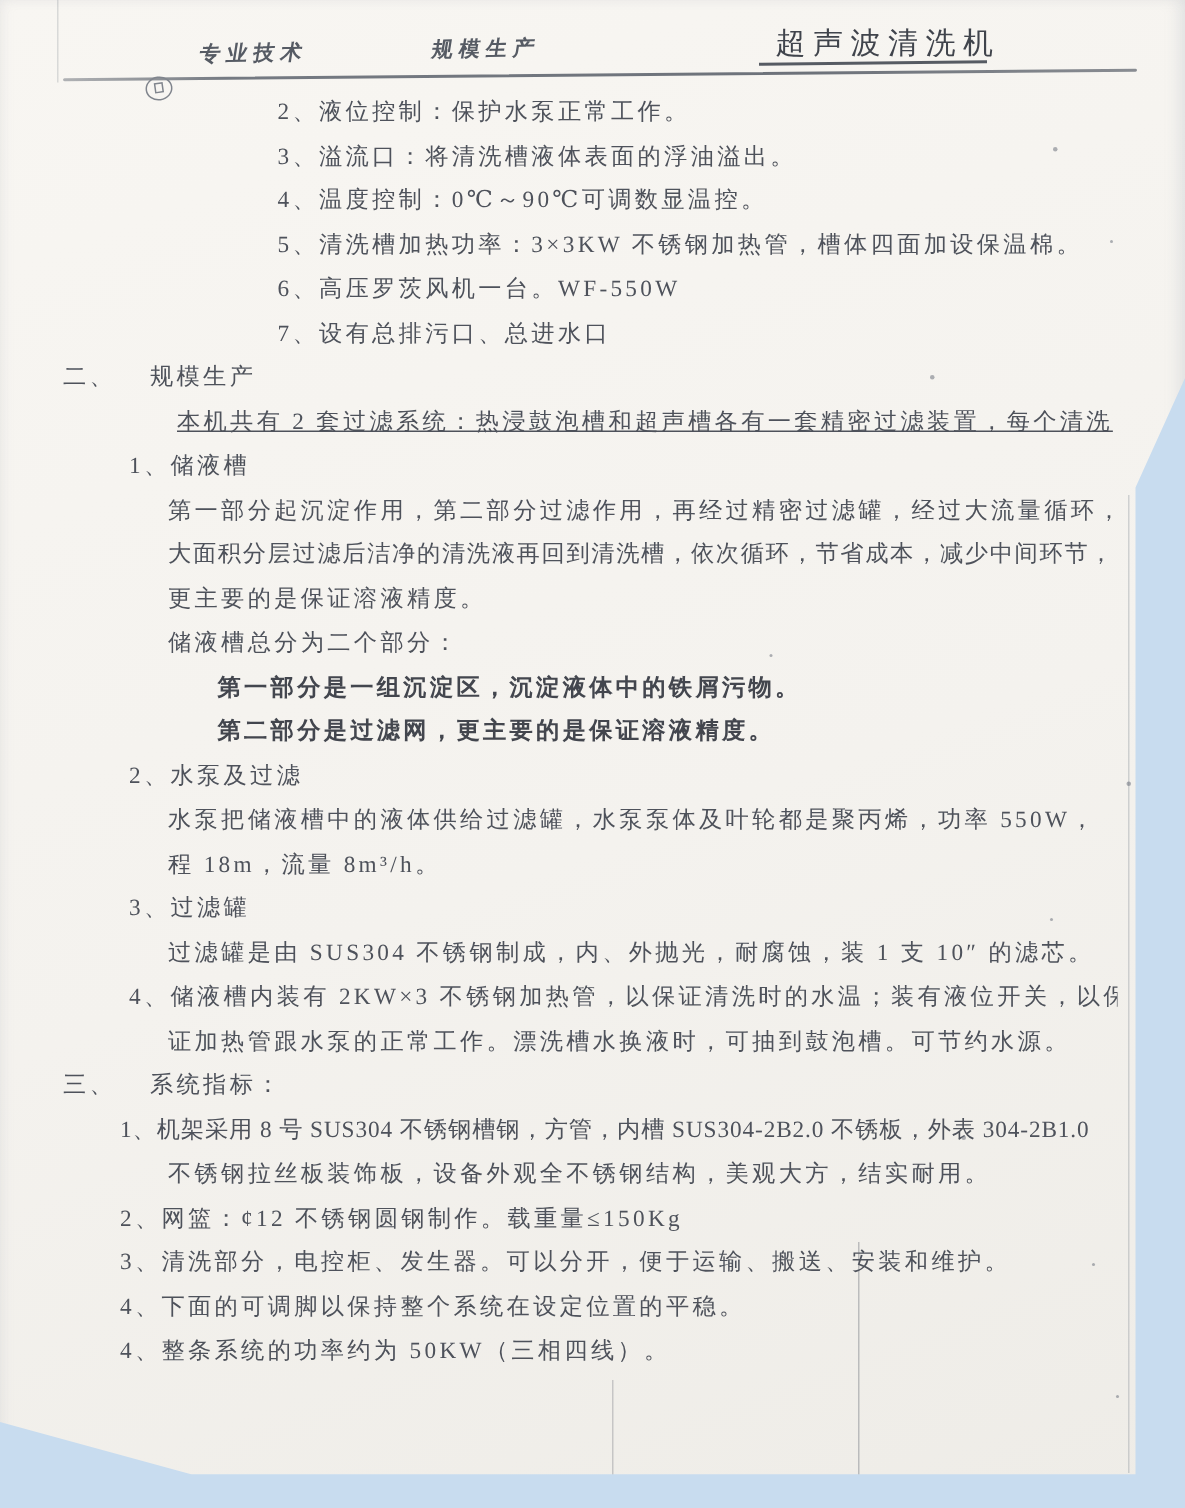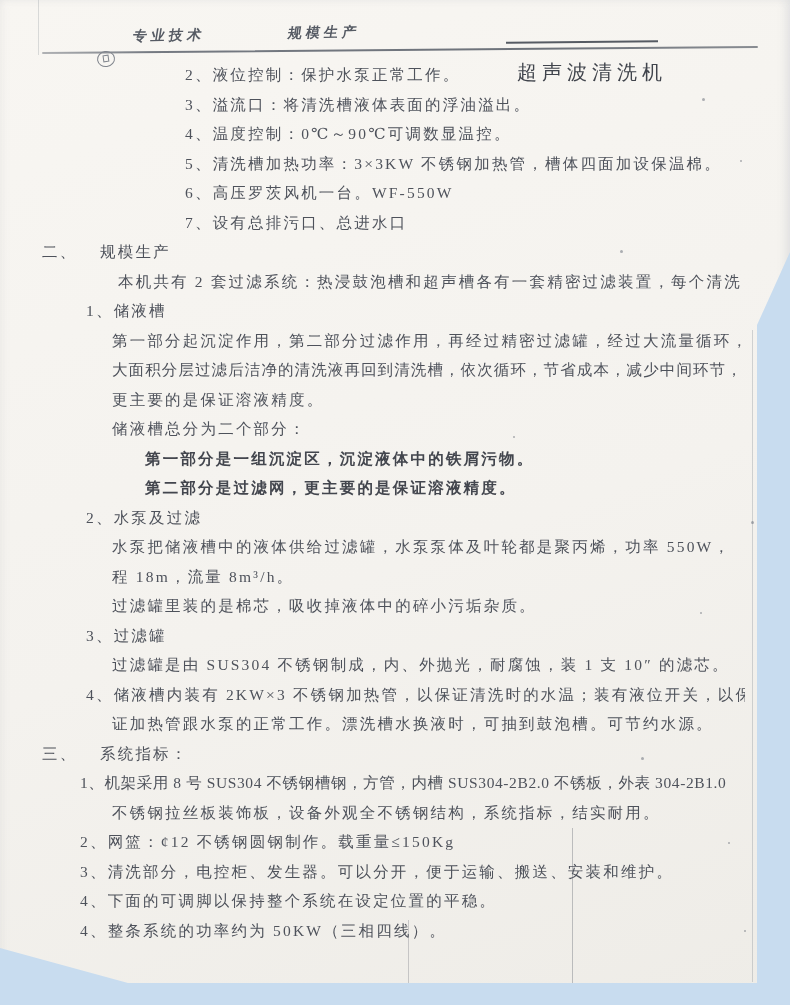--- a/index.html
+++ b/index.html
@@ -20,21 +20,21 @@
   }
   
   .hdr-left,.hdr-center{
     position:absolute;font-size:14px;font-weight:bold;letter-spacing:4px;
     color:#565b64;transform:skewX(-10deg) rotate(-1deg);white-space:nowrap;
   }
   .hdr-left{left:133px;top:27px;}
   .hdr-center{left:288px;top:24px;}
   .hdr-title{
     position:absolute;left:517px;top:15px;font-size:20px;letter-spacing:5px;
-    color:#40444c;white-space:nowrap;margin-top:44px;
+    color:#40444c;white-space:nowrap;
   }
   .rule-main{
     position:absolute;left:42px;top:49px;width:716px;height:2px;
     background:linear-gradient(90deg,rgba(117,122,130,.55),#757a82 15%,#6d727a 70%,rgba(109,114,122,.8));
     transform:rotate(-0.5deg);border-radius:1px;
   }
   .rule-title{
     position:absolute;left:506px;top:41px;width:152px;height:2px;
     background:#565b63;transform:rotate(-0.6deg);
   }
@@ -55,21 +55,21 @@
   .s9{left:322px;top:990px;} .s10{left:744px;top:930px;width:2px;height:2px;}
   
   .content{position:absolute;left:0;top:60px;width:745px;}
   .ln{
     height:29.5px;line-height:29.5px;font-size:15.5px;letter-spacing:2.2px;
     color:#4e525b;white-space:nowrap;overflow:hidden;
   }
   .ia{padding-left:185px;}
   .ib{padding-left:42px;}
   .ip{padding-left:112px;}
-  .ic{padding-left:118px;}
+  .ic{padding-left:118px;text-decoration:underline;}
   .id{padding-left:86px;}
   .if{padding-left:145px;color:#43464e;font-weight:bold;}
   .ig{padding-left:80px;}
   .tight{letter-spacing:0.6px;}
   .tight1{letter-spacing:1.1px;}
   .sec-label{display:inline-block;width:58px;}
 </style>
 </head>
 <body>
 
@@ -98,28 +98,27 @@
     <div class="ln id">1、储液槽</div>
     <div class="ln ip">第一部分起沉淀作用，第二部分过滤作用，再经过精密过滤罐，经过大流量循环，</div>
     <div class="ln ip tight1">大面积分层过滤后洁净的清洗液再回到清洗槽，依次循环，节省成本，减少中间环节，</div>
     <div class="ln ip">更主要的是保证溶液精度。</div>
     <div class="ln ip">储液槽总分为二个部分：</div>
     <div class="ln if">第一部分是一组沉淀区，沉淀液体中的铁屑污物。</div>
     <div class="ln if">第二部分是过滤网，更主要的是保证溶液精度。</div>
     <div class="ln id">2、水泵及过滤</div>
     <div class="ln ip">水泵把储液槽中的液体供给过滤罐，水泵泵体及叶轮都是聚丙烯，功率 550W，　扬</div>
     <div class="ln ip">程 18m，流量 8m³/h。</div>
-    <div class="ln ip">过滤罐里装的是棉芯，吸收掉液体中的碎小污垢杂质。</div>
     <div class="ln id">3、过滤罐</div>
     <div class="ln ip">过滤罐是由 SUS304 不锈钢制成，内、外抛光，耐腐蚀，装 1 支 10″ 的滤芯。</div>
     <div class="ln id">4、储液槽内装有 2KW×3 不锈钢加热管，以保证清洗时的水温；装有液位开关，以保</div>
     <div class="ln ip">证加热管跟水泵的正常工作。漂洗槽水换液时，可抽到鼓泡槽。可节约水源。</div>
     <div class="ln ib"><span class="sec-label">三、</span><span>系统指标：</span></div>
     <div class="ln ig tight">1、机架采用 8 号 SUS304 不锈钢槽钢，方管，内槽 SUS304-2B2.0 不锈板，外表 304-2B1.0</div>
-    <div class="ln ip">不锈钢拉丝板装饰板，设备外观全不锈钢结构，系统指标，结实耐用。</div>
+    <div class="ln ip">不锈钢拉丝板装饰板，设备外观全不锈钢结构，美观大方，结实耐用。</div>
     <div class="ln ig">2、网篮：¢12 不锈钢圆钢制作。载重量≤150Kg</div>
     <div class="ln ig">3、清洗部分，电控柜、发生器。可以分开，便于运输、搬送、安装和维护。</div>
     <div class="ln ig">4、下面的可调脚以保持整个系统在设定位置的平稳。</div>
     <div class="ln ig">4、整条系统的功率约为 50KW（三相四线）。</div>
   </div>
 
   <div class="page-edge-r"></div>
   <div class="crease1"></div>
   <div class="crease2"></div>
   <span class="speck s1"></span>

